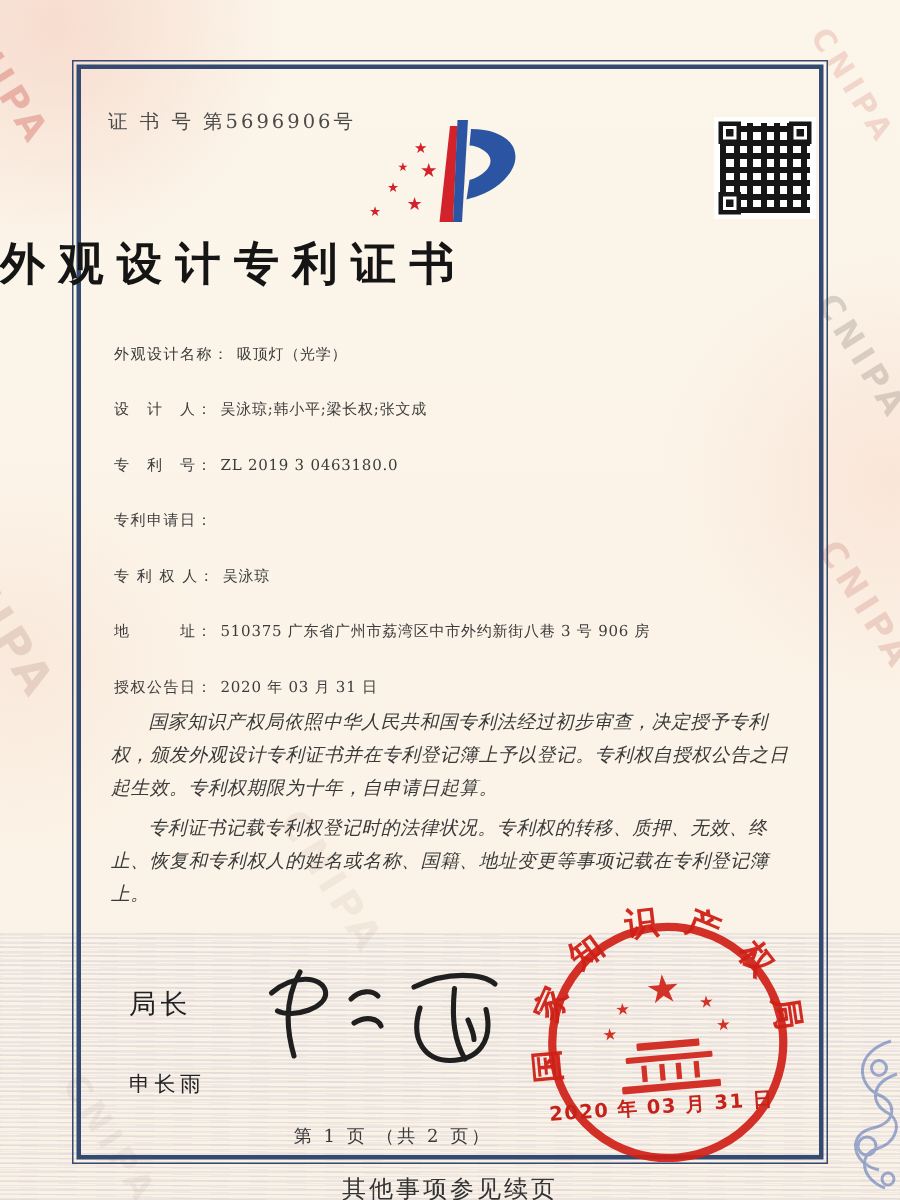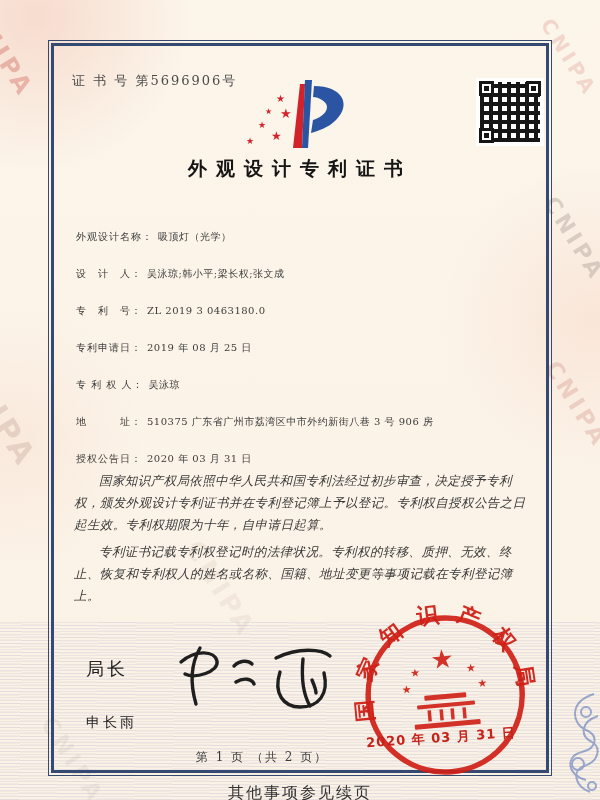--- a/index.html
+++ b/index.html
@@ -35,22 +35,22 @@
     position:relative;width:100%;height:100%;
     background-image:
       repeating-linear-gradient(90deg, #161616 0 4px, transparent 4px 9px),
       repeating-linear-gradient(0deg, #161616 0 4px, transparent 4px 9px);
     background-color:#fff;
   }
   .finder{position:absolute;width:15px;height:15px;border:3px solid #161616;background:#fff;box-sizing:border-box;}
   .finder::after{content:"";position:absolute;left:2px;top:2px;width:5px;height:5px;background:#161616;}
   .f-tl{left:-1px;top:-1px}.f-tr{right:-1px;top:-1px}.f-bl{left:-1px;bottom:-1px}
   .title{
-    position:absolute;left:0;top:156px;width:600px;text-align:center;
-    font-size:19px;font-weight:bold;color:#151515;letter-spacing:9px;
+    position:absolute;left:0;top:156px;width:600px;
+    font-size:30px;font-weight:bold;color:#151515;letter-spacing:9px;
   }
   .fields{position:absolute;left:76px;top:229px;width:452px;font-size:10px;color:#3c3c3c;}
   .f-row{display:flex;margin-bottom:21px;line-height:16px;white-space:nowrap;}
   .f-label{white-space:pre;letter-spacing:1px;}
   .f-value{margin-left:5px;letter-spacing:.5px;}
   .f-pair{display:flex;gap:72px;}
   .paras{
     position:absolute;left:74px;top:470px;width:456px;
     font-size:12.5px;line-height:1.74;color:#3a3a3a;font-style:italic;letter-spacing:.4px;
   }
@@ -121,21 +121,20 @@
     <div class="f-row">
       <span class="f-label">设　计　人：</span>
       <span class="f-value">吴泳琼;韩小平;梁长权;张文成</span>
     </div>
     <div class="f-row">
       <span class="f-label">专　利　号：</span>
       <span class="f-value">ZL 2019 3 0463180.0</span>
     </div>
     <div class="f-row">
       <span class="f-label">专利申请日：</span>
-      <span class="f-value">2019 年 08 月 25 日</span>
     </div>
     <div class="f-row">
       <span class="f-label">专 利 权 人：</span>
       <span class="f-value">吴泳琼</span>
     </div>
     <div class="f-row">
       <span class="f-label">地　　　址：</span>
       <span class="f-value">510375 广东省广州市荔湾区中市外约新街八巷 3 号 906 房</span>
     </div>
     <div class="f-row f-pair">

